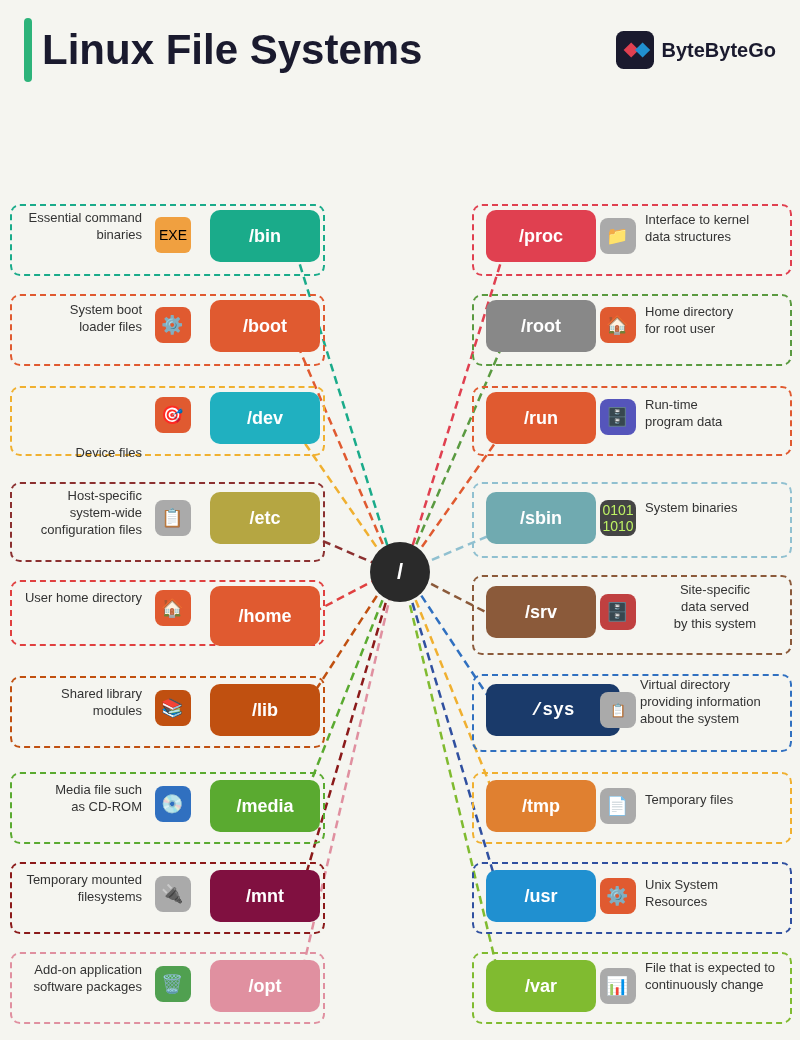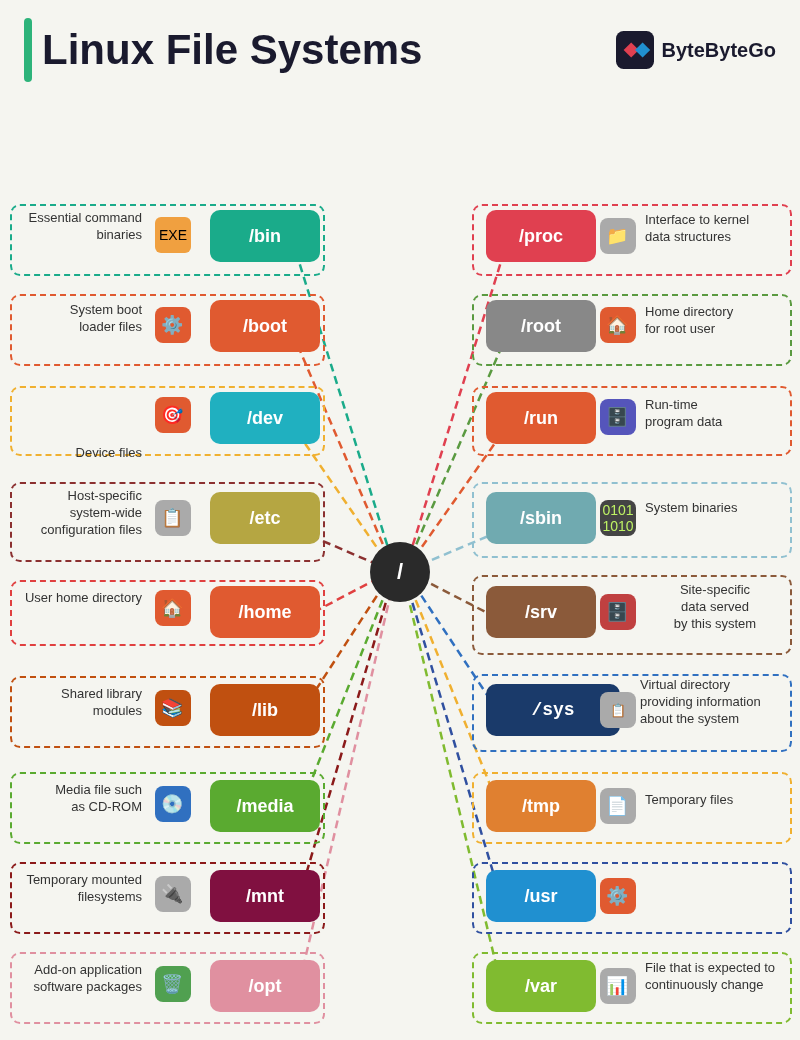--- a/index.html
+++ b/index.html
@@ -209,21 +209,21 @@
   <div class="dir-box" style="left:200px;top:300px;width:110px;height:52px;background:#20b0c0;">/dev</div>
 
   <div class="entry-box" style="left:10px;top:390px;width:315px;height:80px;border-color:#8b3030;"></div>
   <div class="dir-label" style="left:12px;top:396px;width:130px;text-align:right;">Host-specific<br>system-wide<br>configuration files</div>
   <div class="icon-badge" style="left:155px;top:408px;background:#aaa;font-size:18px;">📋</div>
   <div class="dir-box" style="left:200px;top:400px;width:110px;height:52px;background:#b5a642;">/etc</div>
 
   <div class="entry-box" style="left:10px;top:488px;width:315px;height:66px;border-color:#e04040;"></div>
   <div class="dir-label" style="left:12px;top:498px;width:130px;text-align:right;">User home directory</div>
   <div class="icon-badge" style="left:155px;top:498px;background:#e05a30;font-size:18px;">🏠</div>
-  <div class="dir-box" style="left:200px;top:494px;width:110px;height:52px;background:#e05a30;">/home</div>
+  <div class="dir-box" style="left:200px;top:494px;width:110px;height:60px;background:#e05a30;">/home</div>
 
   <div class="entry-box" style="left:10px;top:584px;width:315px;height:72px;border-color:#c05010;"></div>
   <div class="dir-label" style="left:12px;top:594px;width:130px;text-align:right;">Shared library<br>modules</div>
   <div class="icon-badge" style="left:155px;top:598px;background:#c05010;font-size:18px;">📚</div>
   <div class="dir-box" style="left:200px;top:592px;width:110px;height:52px;background:#c05010;">/lib</div>
 
   <div class="entry-box" style="left:10px;top:680px;width:315px;height:72px;border-color:#5aaa30;"></div>
   <div class="dir-label" style="left:12px;top:690px;width:130px;text-align:right;">Media file such<br>as CD-ROM</div>
   <div class="icon-badge" style="left:155px;top:694px;background:#3070c0;font-size:18px;">💿</div>
   <div class="dir-box" style="left:200px;top:688px;width:110px;height:52px;background:#5aaa30;">/media</div>
@@ -269,18 +269,19 @@
   <div class="dir-label" style="left:640px;top:585px;width:148px;">Virtual directory<br>providing information<br>about the system</div>
 
   <div class="entry-box" style="left:472px;top:680px;width:320px;height:72px;border-color:#f0b030;"></div>
   <div class="dir-box" style="left:476px;top:688px;width:110px;height:52px;background:#e08030;">/tmp</div>
   <div class="icon-badge" style="left:600px;top:696px;background:#aaa;font-size:18px;">📄</div>
   <div class="dir-label" style="left:645px;top:700px;width:140px;">Temporary files</div>
 
   <div class="entry-box" style="left:472px;top:770px;width:320px;height:72px;border-color:#3050a0;"></div>
   <div class="dir-box" style="left:476px;top:778px;width:110px;height:52px;background:#2090d0;">/usr</div>
   <div class="icon-badge" style="left:600px;top:786px;background:#e05a30;font-size:18px;">⚙️</div>
+  <div class="dir-label" style="left:645px;top:785px;width:140px;">Unix System<br>Resources</div>
 
   <div class="entry-box" style="left:472px;top:860px;width:320px;height:72px;border-color:#80bb30;"></div>
   <div class="dir-box" style="left:476px;top:868px;width:110px;height:52px;background:#80bb30;">/var</div>
   <div class="icon-badge" style="left:600px;top:876px;background:#aaa;font-size:18px;">📊</div>
   <div class="dir-label" style="left:645px;top:868px;width:148px;">File that is expected to<br>continuously change</div>
 </div>
 
 </body></html>

